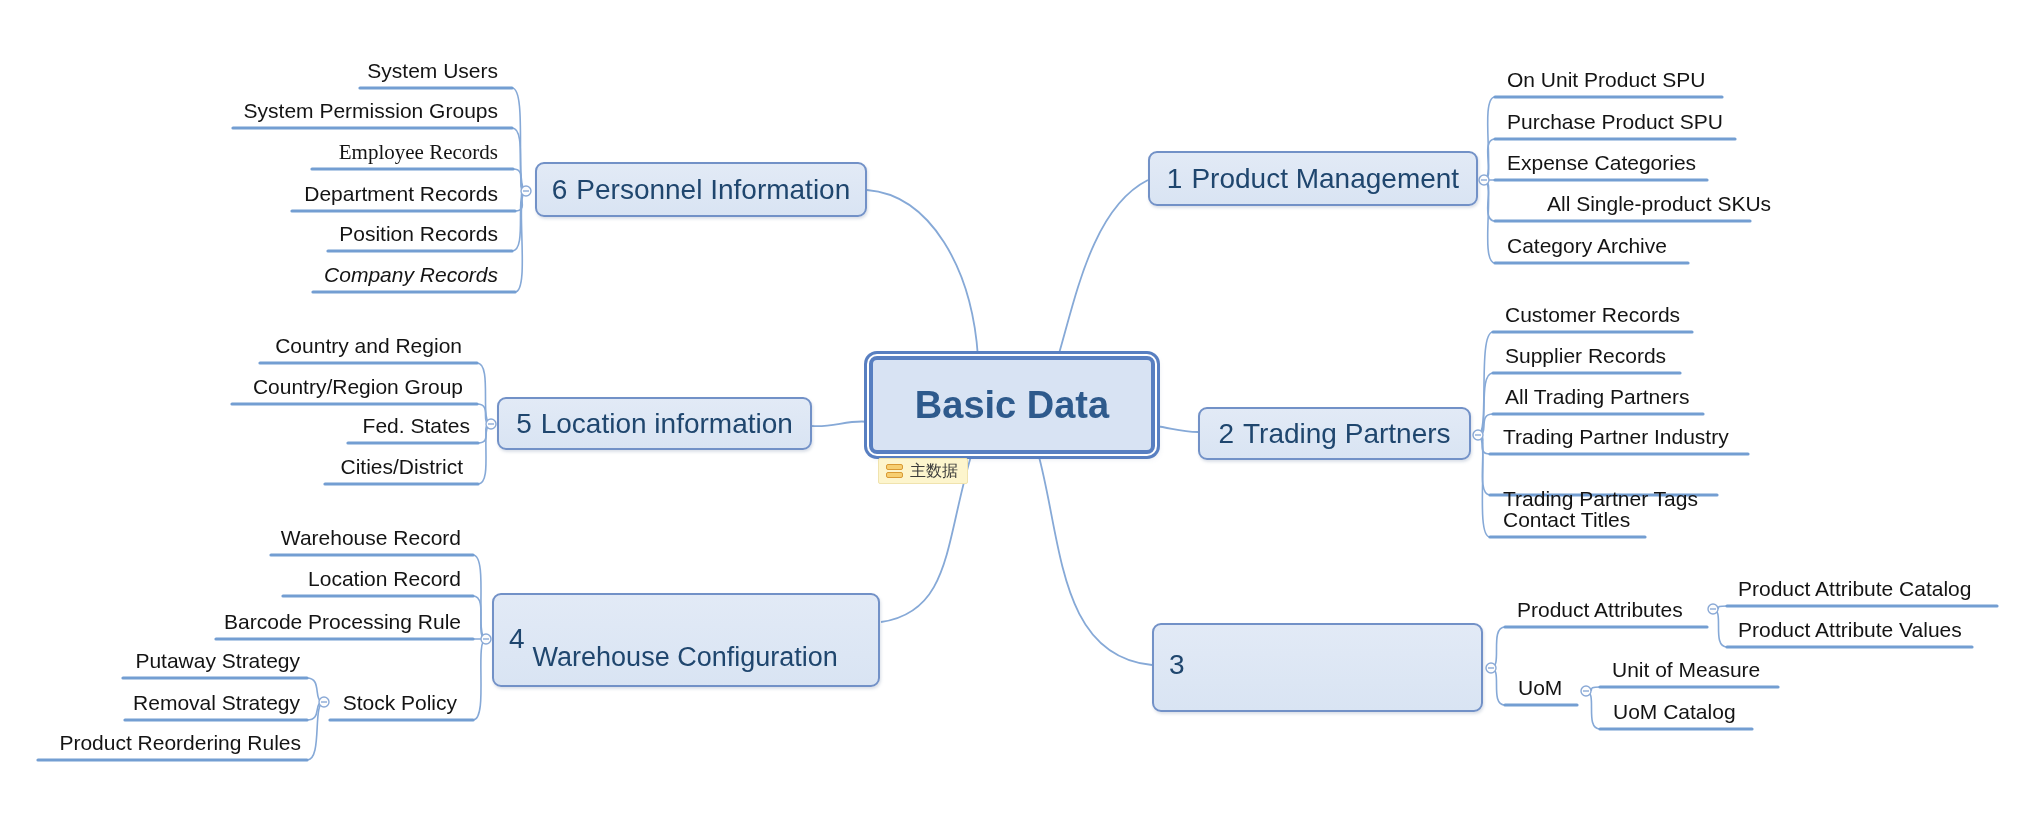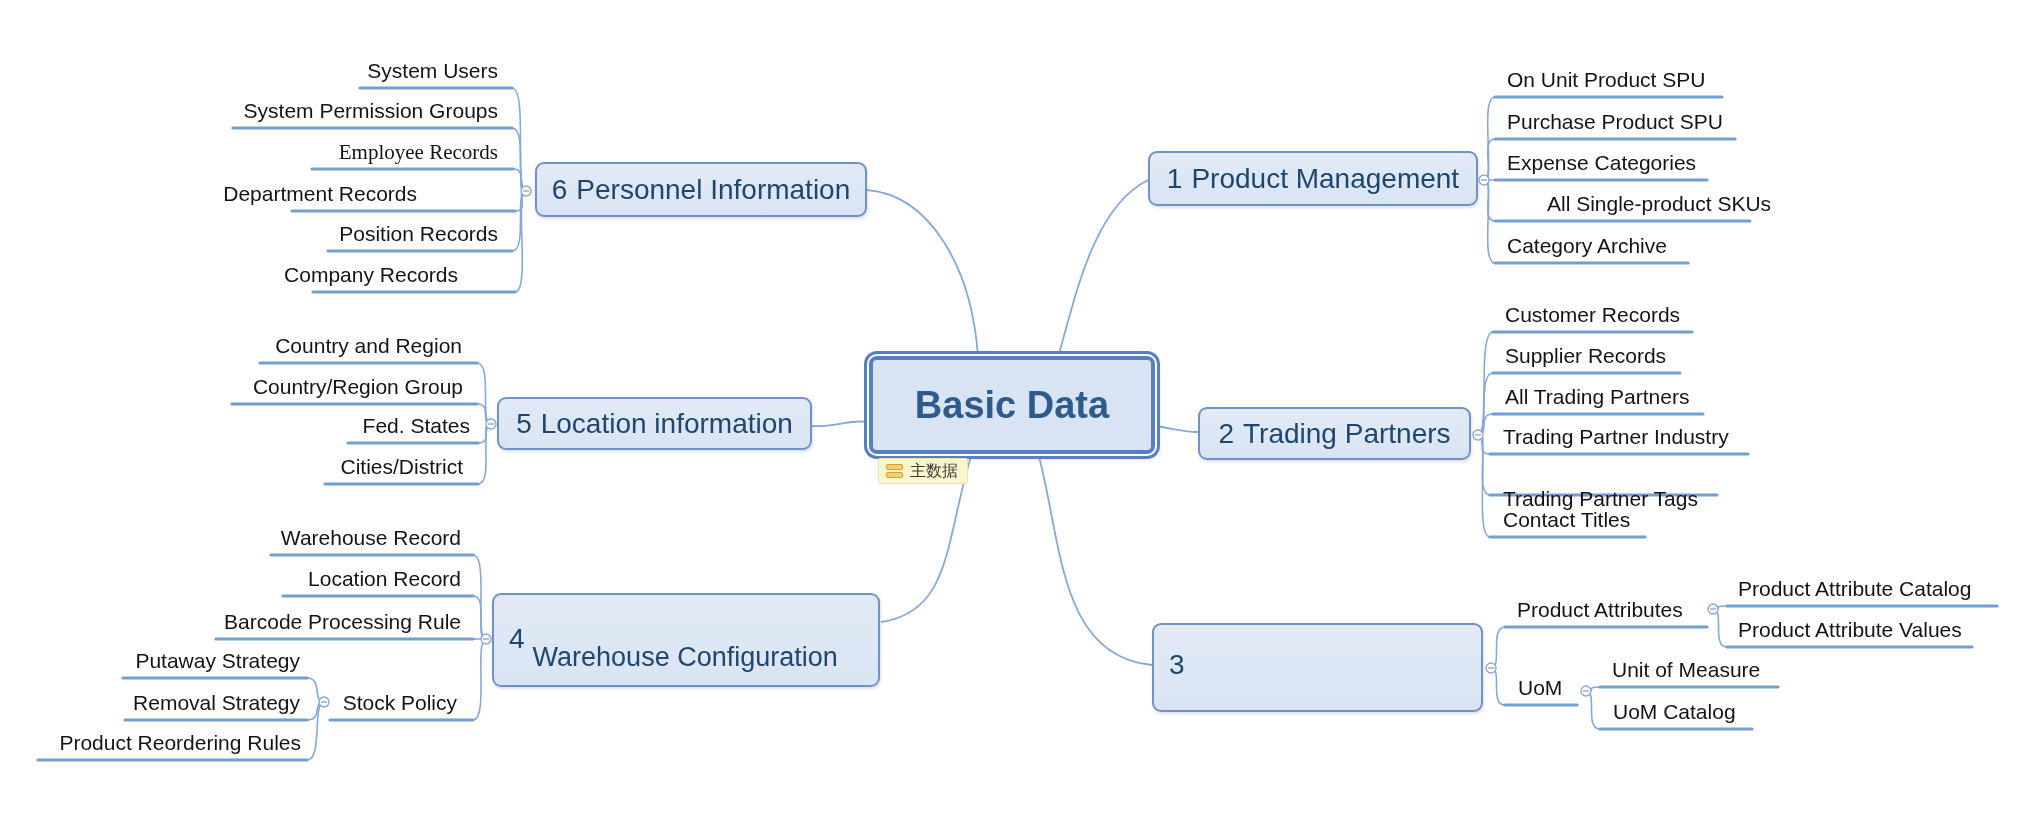--- a/index.html
+++ b/index.html
@@ -247,17 +247,17 @@
   <div class="t-child" style="right:1742px;top:729px;">Product Reordering Rules</div>
 
   <div class="t-child" style="right:1581px;top:332px;">Country and Region</div>
   <div class="t-child" style="right:1580px;top:373px;">Country/Region Group</div>
   <div class="t-child" style="right:1573px;top:412px;">Fed. States</div>
   <div class="t-child" style="right:1580px;top:453px;">Cities/District</div>
 
   <div class="t-child" style="right:1545px;top:57px;">System Users</div>
   <div class="t-child" style="right:1545px;top:97px;">System Permission Groups</div>
   <div class="t-child" style="right:1545px;top:138px;font-family:Liberation Serif, serif;">Employee Records</div>
-  <div class="t-child" style="right:1626px;top:180px;">Department Records</div>
+  <div class="t-child" style="right:1545px;top:180px;">Department Records</div>
   <div class="t-child" style="right:1545px;top:220px;text-align:right;">Position Records</div>
-  <div class="t-child" style="right:1585px;top:261px;">Company Records</div>
+  <div class="t-child" style="right:1545px;top:261px;font-style:italic;">Company Records</div>
 
 </div>
 
 </body></html>

